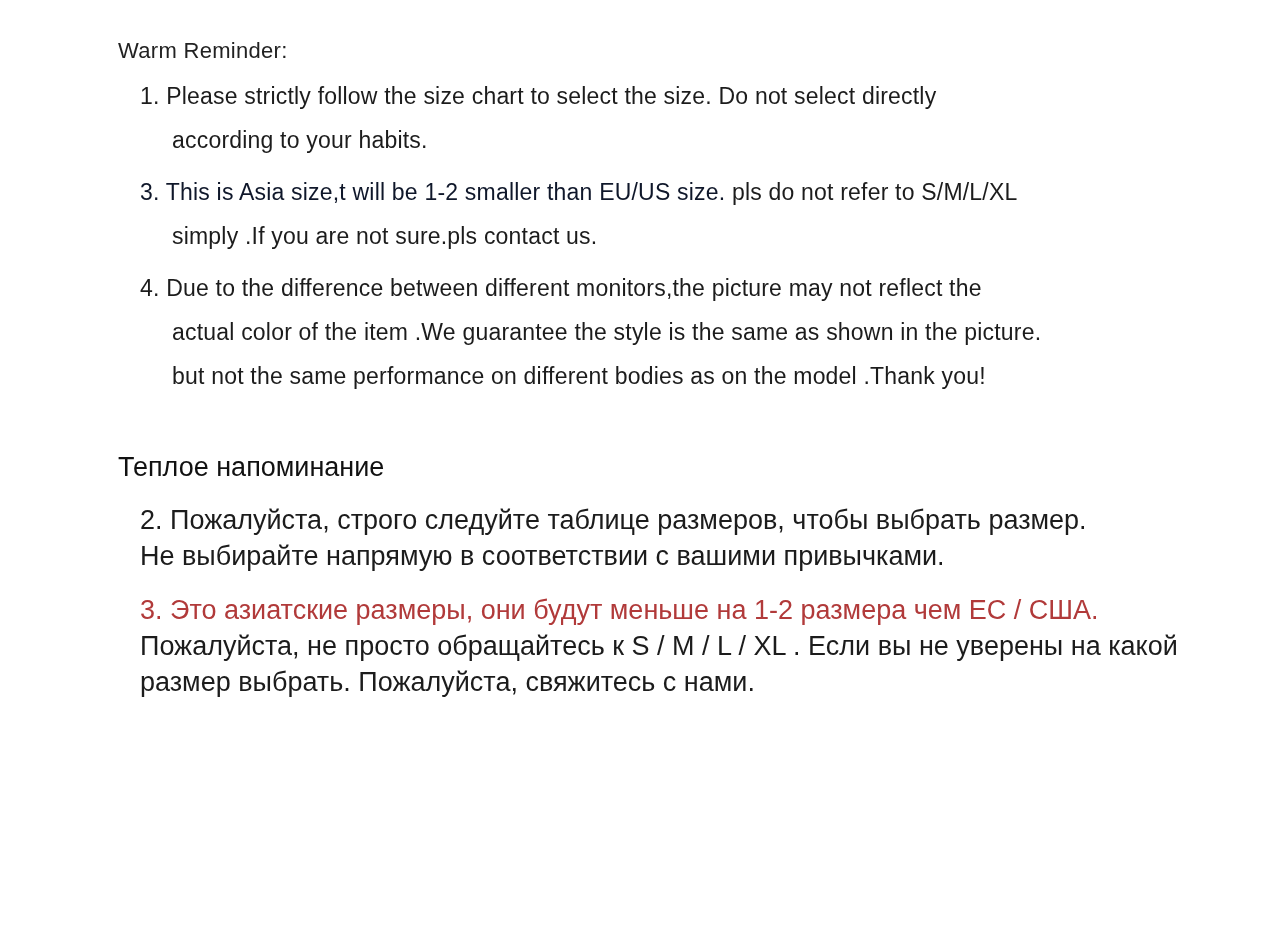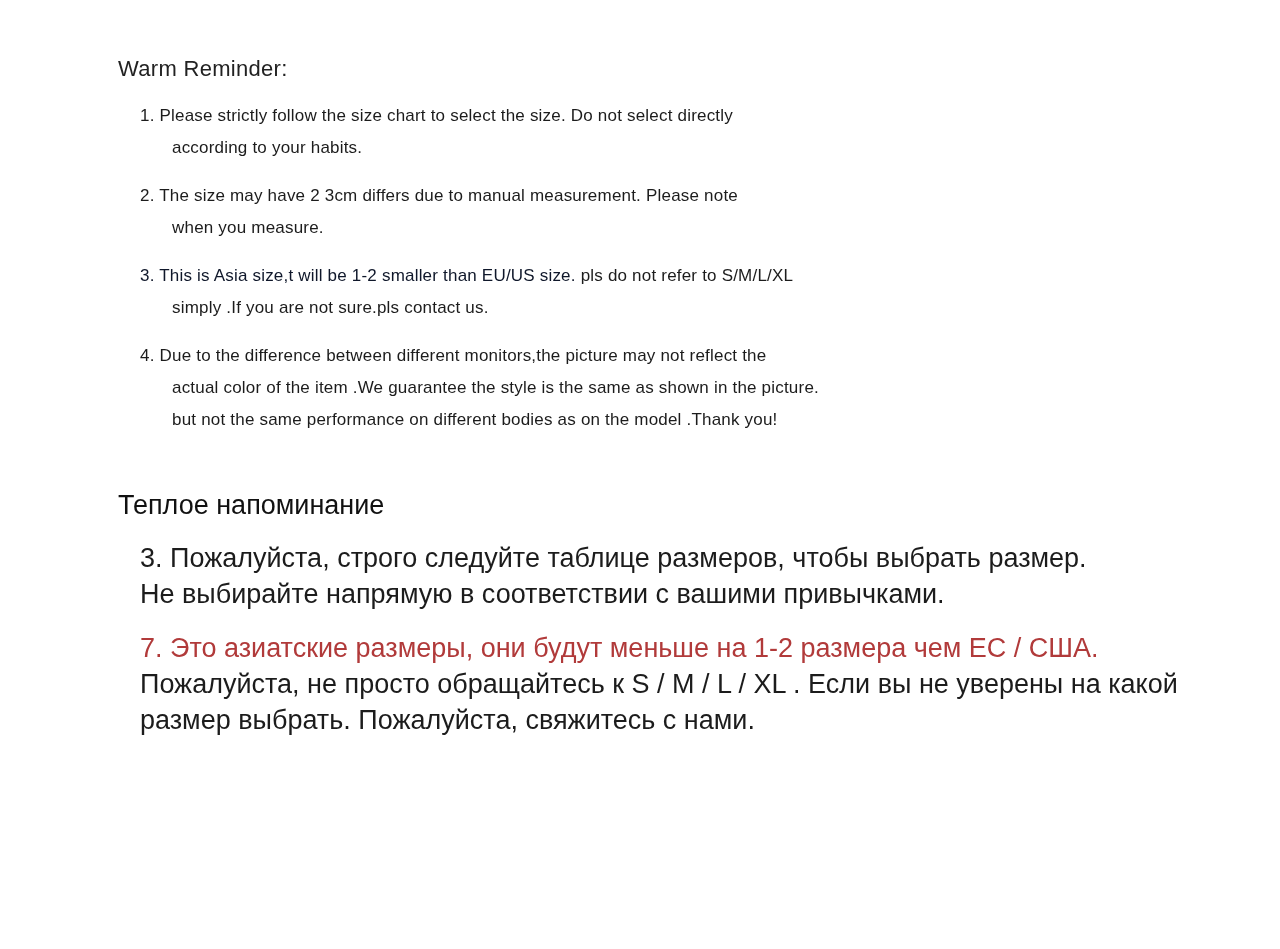--- a/index.html
+++ b/index.html
@@ -8,35 +8,35 @@
     background: #ffffff;
   }
   body {
     width: 1280px;
     height: 949px;
     overflow: hidden;
     font-family: "Liberation Sans", sans-serif;
     color: #1c1c1c;
   }
   .page {
-    padding: 54px 60px 0 118px;
+    padding: 36px 60px 0 118px;
   }
 
   
   .en-title {
     font-size: 22px;
     line-height: 30px;
     color: #222222;
     margin: 0 0 8px 0;
     letter-spacing: 0.3px;
   }
   .en-list p {
-    font-size: 17px;
-    line-height: 32px;
-    margin: 16px 0 7px 22px;
+    font-size: 23px;
+    line-height: 44px;
+    margin: 8px 0 7px 22px;
     padding-left: 32px;
     text-indent: -32px;
     white-space: pre-line;
     letter-spacing: 0.2px;
   }
   .red {
     color: #0f172a;
   }
 
   
@@ -62,40 +62,38 @@
 
 <div class="page">
 
   <section>
     <p class="en-title">Warm Reminder:</p>
 
     <div class="en-list">
       <p><span>1. Please strictly follow the size chart to select the size. Do not select directly
 according to your habits.</span></p>
 
-      <p><span>2. The size may have 2 3cm differs due to manual measurement. Please note
-when you measure.</span></p>
 
       <p><span class="red">3. This is Asia size,t will be 1-2 smaller than EU/US size.</span><span> pls do not refer to S/M/L/XL
 simply .If you are not sure.pls contact us.</span></p>
 
       <p><span>4. Due to the difference between different monitors,the picture may not reflect the
 actual color of the item .We guarantee the style is the same as shown in the picture.
 but not the same performance on different bodies as on the model .Thank you!</span></p>
     </div>
   </section>
 
   <section>
     <p class="ru-title">Теплое напоминание</p>
 
     <div class="ru-list">
-      <p><span>3. Пожалуйста, строго следуйте таблице размеров, чтобы выбрать размер.
+      <p><span>2. Пожалуйста, строго следуйте таблице размеров, чтобы выбрать размер.
 Не выбирайте напрямую в соответствии с вашими привычками.</span></p>
 
 
-      <p><span class="red">7. Это азиатские размеры, они будут меньше на 1-2 размера чем ЕС / США.</span><span>
+      <p><span class="red">3. Это азиатские размеры, они будут меньше на 1-2 размера чем ЕС / США.</span><span>
 Пожалуйста, не просто обращайтесь к S / M / L / XL . Если вы не уверены на какой
 размер выбрать. Пожалуйста, свяжитесь с нами.</span></p>
 
     </div>
   </section>
 
 </div>
 
 </body></html>

